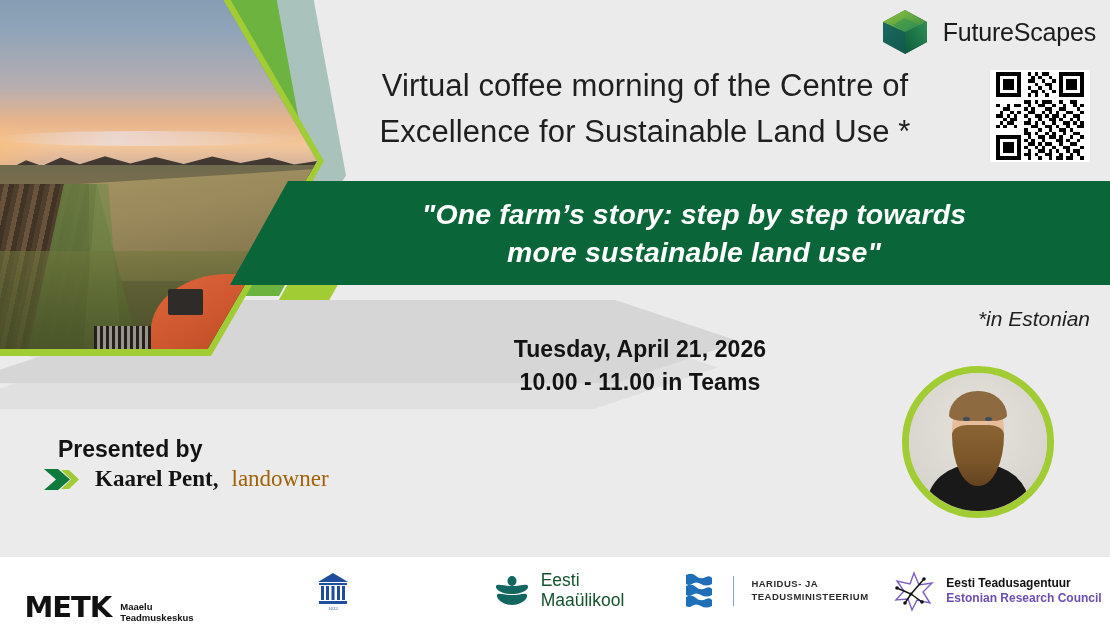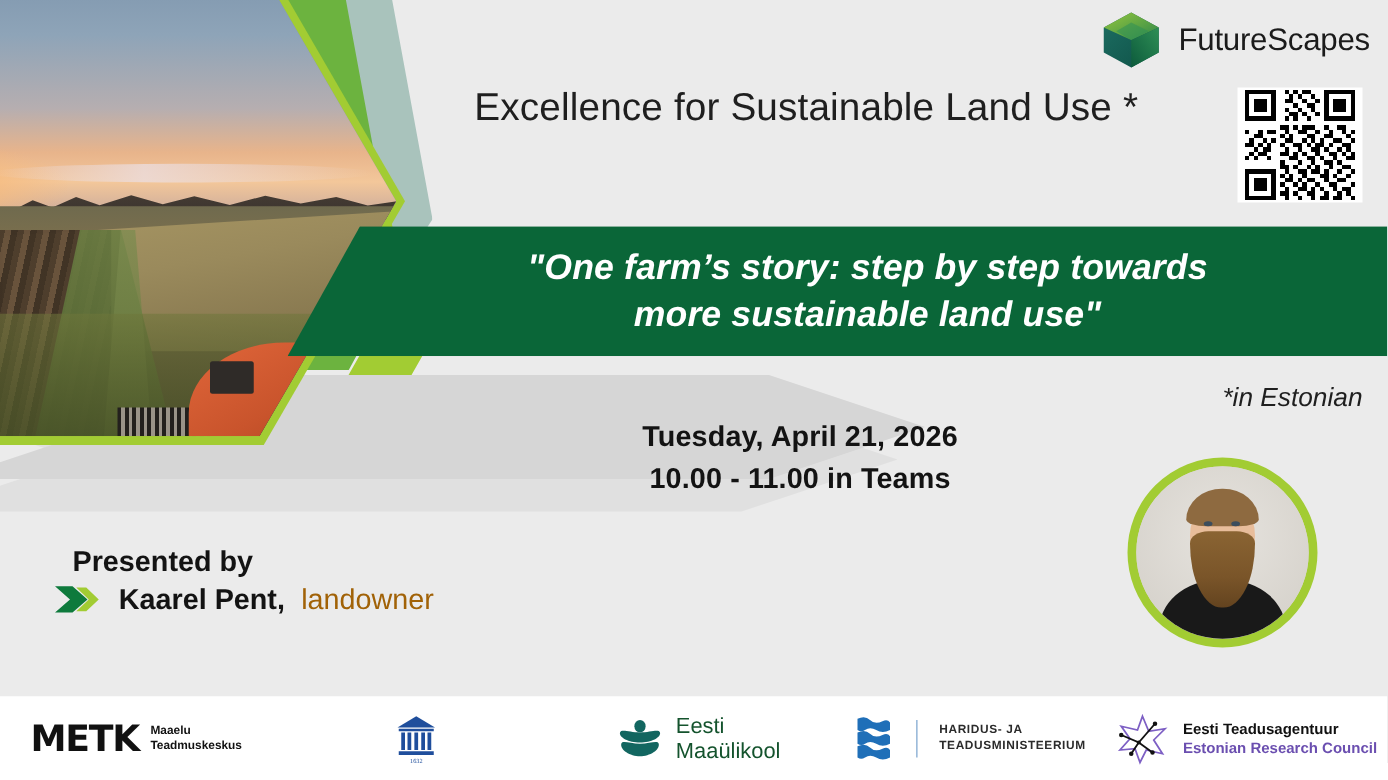--- a/index.html
+++ b/index.html
@@ -234,21 +234,21 @@
   }
   .date-line { font-size: 23px; font-weight: bold; line-height: 1.42; letter-spacing: .1px; text-align: center; }
 
   
   .presented-label {
     position: absolute; left: 58px; top: 436px;
     font-size: 23px; font-weight: bold; color: #131313;
   }
   .presenter-row {
     position: absolute; left: 44px; top: 466px;
-    display: flex; align-items: center; gap: 13px;
+    display: flex; align-items: center; gap: 13px; font-family: Liberation Serif, serif;
   }
   .presenter-name { font-size: 23px; font-weight: bold; color: #131313; }
   .presenter-role { font-size: 23px; font-weight: normal; color: #a16207; }
 
   
   .portrait {
     position: absolute;
     left: 902px; top: 366px;
     width: 152px; height: 152px;
     border-radius: 50%;
@@ -291,21 +291,21 @@
     position: absolute;
     left: 0; bottom: 0;
     width: 1110px; height: 67px;
     background: #ffffff;
     display: flex; align-items: center;
   }
   .footer-logo {
     display: flex; align-items: center; justify-content: center; gap: 9px;
     height: 100%;
   }
-  .fl-metk   { width: 218px; }
+  .fl-metk   { width: 218px; align-items: flex-end; }
   .fl-tartu  { width: 230px; }
   .fl-emu    { width: 220px; }
   .fl-htm    { width: 215px; }
   .fl-etag   { width: 227px; }
 
   .metk-word {
     font-size: 29px; font-weight: bold; color: #111; letter-spacing: -1px;
     font-family: "DejaVu Sans", sans-serif;
   }
   .metk-sub { font-size: 9.5px; font-weight: bold; color: #111; line-height: 1.22; }
@@ -386,20 +386,21 @@
         <polygon points="26,2 48,14 26,24 4,14" fill="url(#g2)" opacity="0.95"></polygon>
         <polygon points="26,24 48,14 48,34 26,46" fill="url(#g3)"></polygon>
         <polygon points="26,10 40,17 26,24 14,17" fill="#2f8f55" opacity="0.55"></polygon>
         <polygon points="26,24 40,17 44,31 26,40" fill="#17archive" opacity="0"></polygon>
       </svg>
     </span>
     <span class="brand-name">FutureScapes</span>
   </div>
 
   <div class="headline">
+    <div>Virtual coffee morning of the Centre of</div>
     <div>Excellence for Sustainable Land Use *</div>
   </div>
 
   <div class="qr">
     <svg viewBox="0 0 25 25" shape-rendering="crispEdges">
       <rect width="25" height="25" fill="#ffffff"></rect>
       <g fill="#000000">
         <rect x="0" y="0" width="7" height="1"></rect>
           <rect x="0" y="6" width="7" height="1"></rect>
         <rect x="0" y="0" width="1" height="7"></rect>

